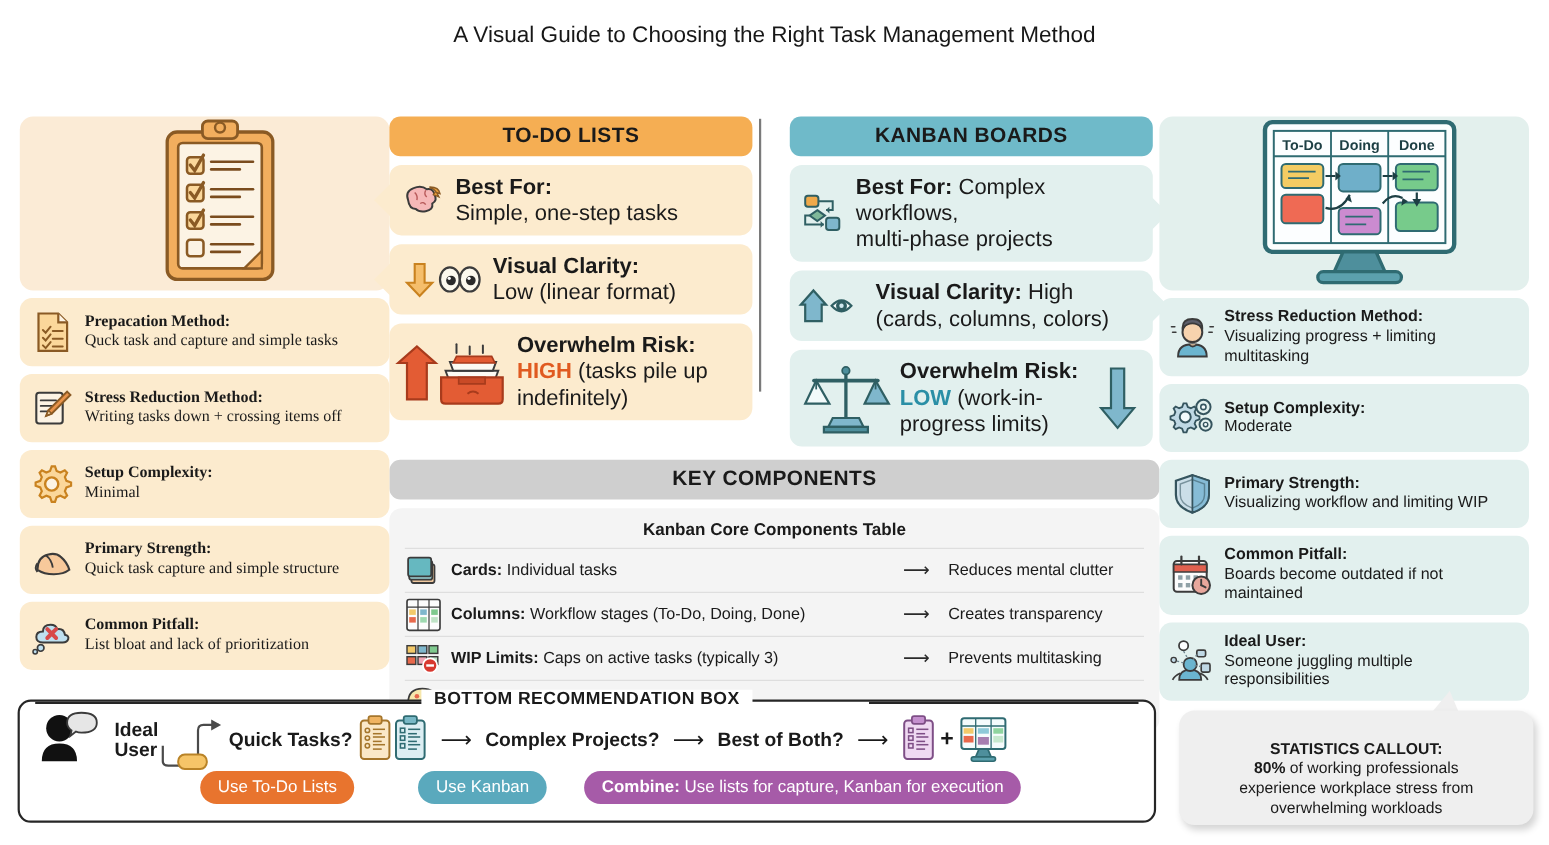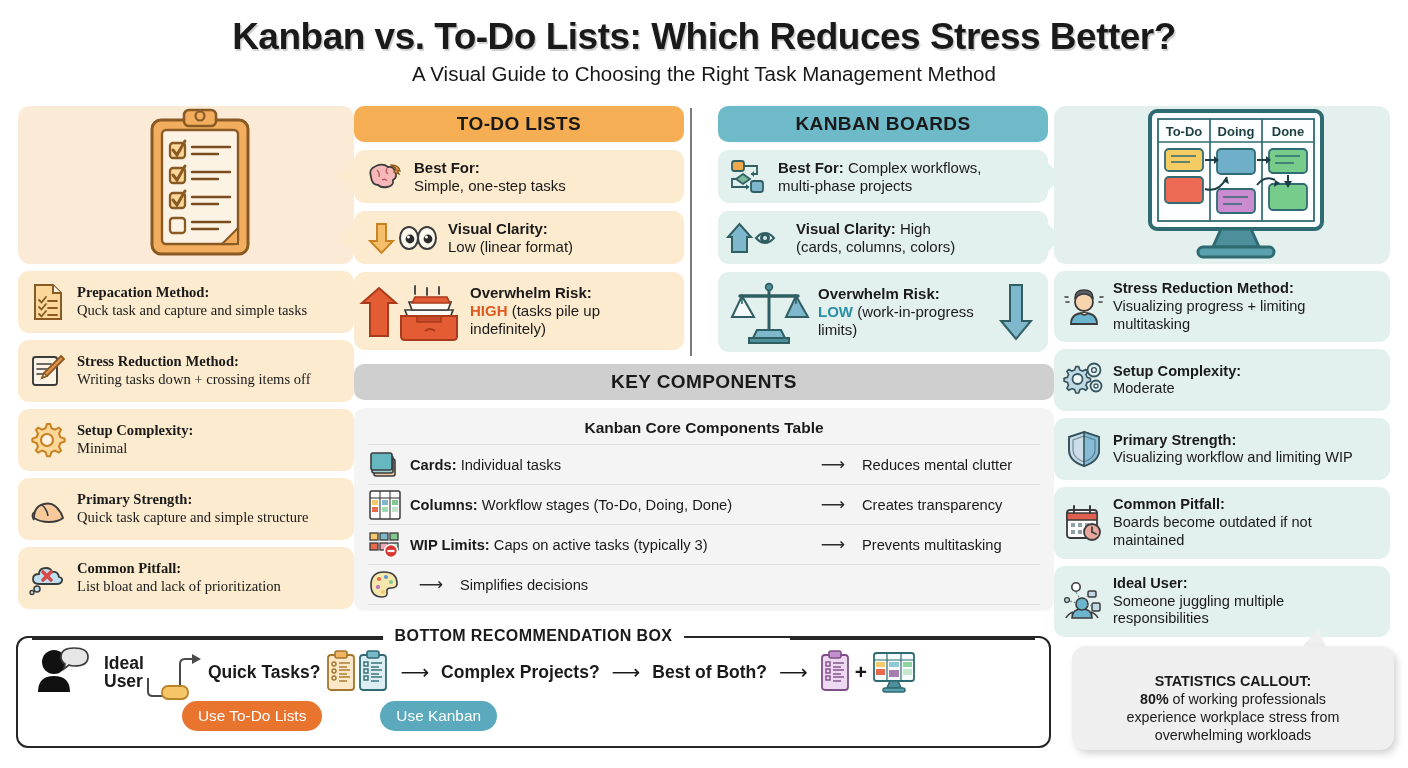--- a/index.html
+++ b/index.html
@@ -67,21 +67,21 @@
   .sec-header.teal   { background:#6FBAC9; }
   .sec-header.gray   { background:#CFCFCF; margin-top:12px; }
 
   .feat-card {
     position:relative; border-radius:11px; margin-top:8px;
     display:flex; align-items:center; gap:9px; padding:8px 11px;
     min-height:53px;
   }
   .feat-card.cream { background:#FCEBCE; }
   .feat-card.teal  { background:#E2F0EE; }
-  .feat-card .ftxt { font-size:15px; line-height:1.2; }
+  .feat-card .ftxt { font-size:20px; line-height:1.2; }
   .feat-card .ftxt b { font-weight:bold; }
   .hi-high { color:#E05A20; font-weight:bold; }
   .hi-low  { color:#2A8FA6; font-weight:bold; }
 
   
   .tail-left, .tail-right {
     position:absolute; top:50%; transform:translateY(-50%);
     width:0; height:0; border-top:15px solid transparent; border-bottom:15px solid transparent;
   }
   .tail-left  { left:-14px; border-right:15px solid #FCEBCE; }
@@ -143,21 +143,20 @@
     position:absolute; left:1298px; top:628px; width:0; height:0;
     border-left:20px solid transparent; border-right:10px solid transparent;
     border-bottom:24px solid #EFEFEF;
   }
   svg { display:block; overflow:visible; }
 </style>
 </head>
 <body>
 
 <div id="title-block">
-  <div id="main-title">Kanban vs. To-Do Lists: Which Reduces Stress Better?</div>
   <div id="subtitle">A Visual Guide to Choosing the Right Task Management Method</div>
 </div>
 
 <div id="layout">
 
   <div class="col-left">
     <div class="illus-panel illus-left">
       <svg width="112" height="150" viewBox="0 0 112 150">
         <rect x="8" y="10" width="96" height="134" rx="9" fill="#F2AE5E" stroke="#8A5A24" stroke-width="3"></rect>
         <rect x="18" y="20" width="76" height="114" rx="4" fill="#FCF3E4" stroke="#8A5A24" stroke-width="2.4"></rect>
@@ -757,20 +756,23 @@
         </svg>
       </span>
     </div>
 
     <div class="flow-row2">
       <span style="width:148px"></span>
       <span class="pill orange">Use To-Do Lists</span>
       <span style="width:58px"></span>
       <span class="pill teal">Use Kanban</span>
       <span style="width:34px"></span>
+      <span class="pill purple">
+        <b>Combine:</b>&nbsp;<span>Use lists for capture, Kanban for execution</span>
+      </span>
     </div>
   </div>
 </div>
 
 <div id="stats-tail"></div>
 <div id="stats-callout">
   <div class="st">
     <b>STATISTICS CALLOUT:</b><br>
     <b>80%</b><span> of working professionals</span><br>
     <span>experience workplace stress from</span><br>

